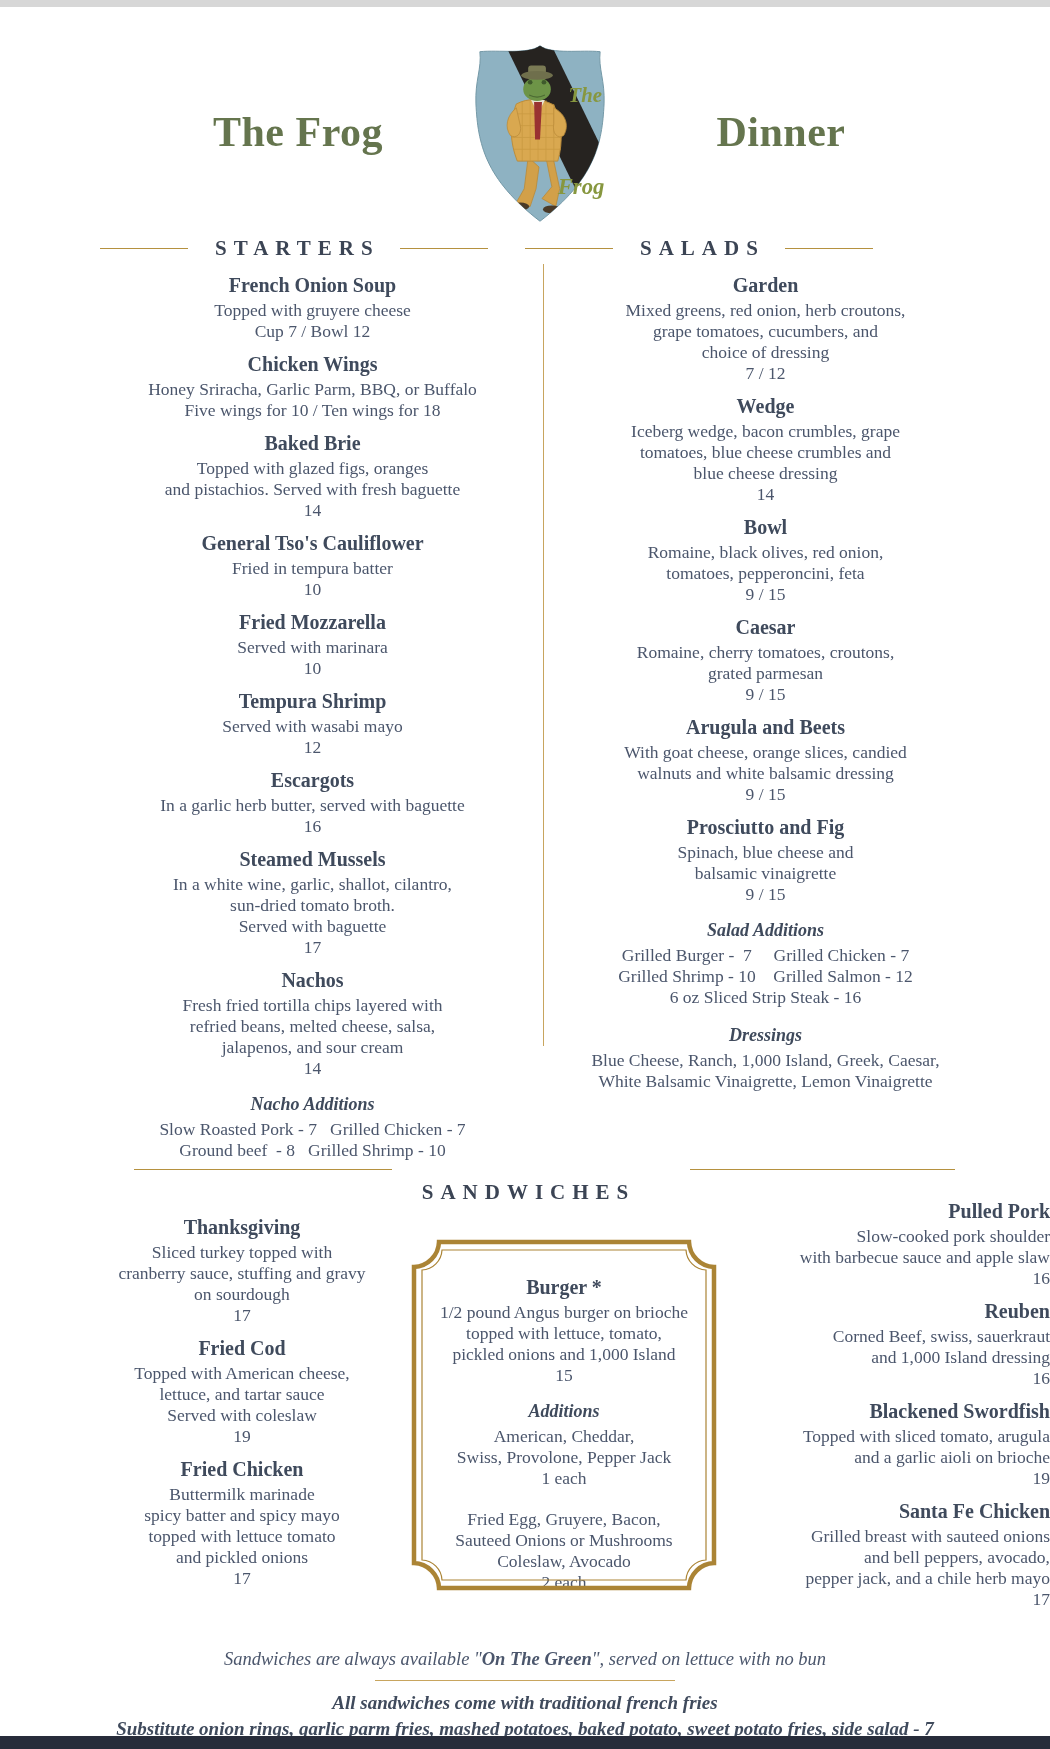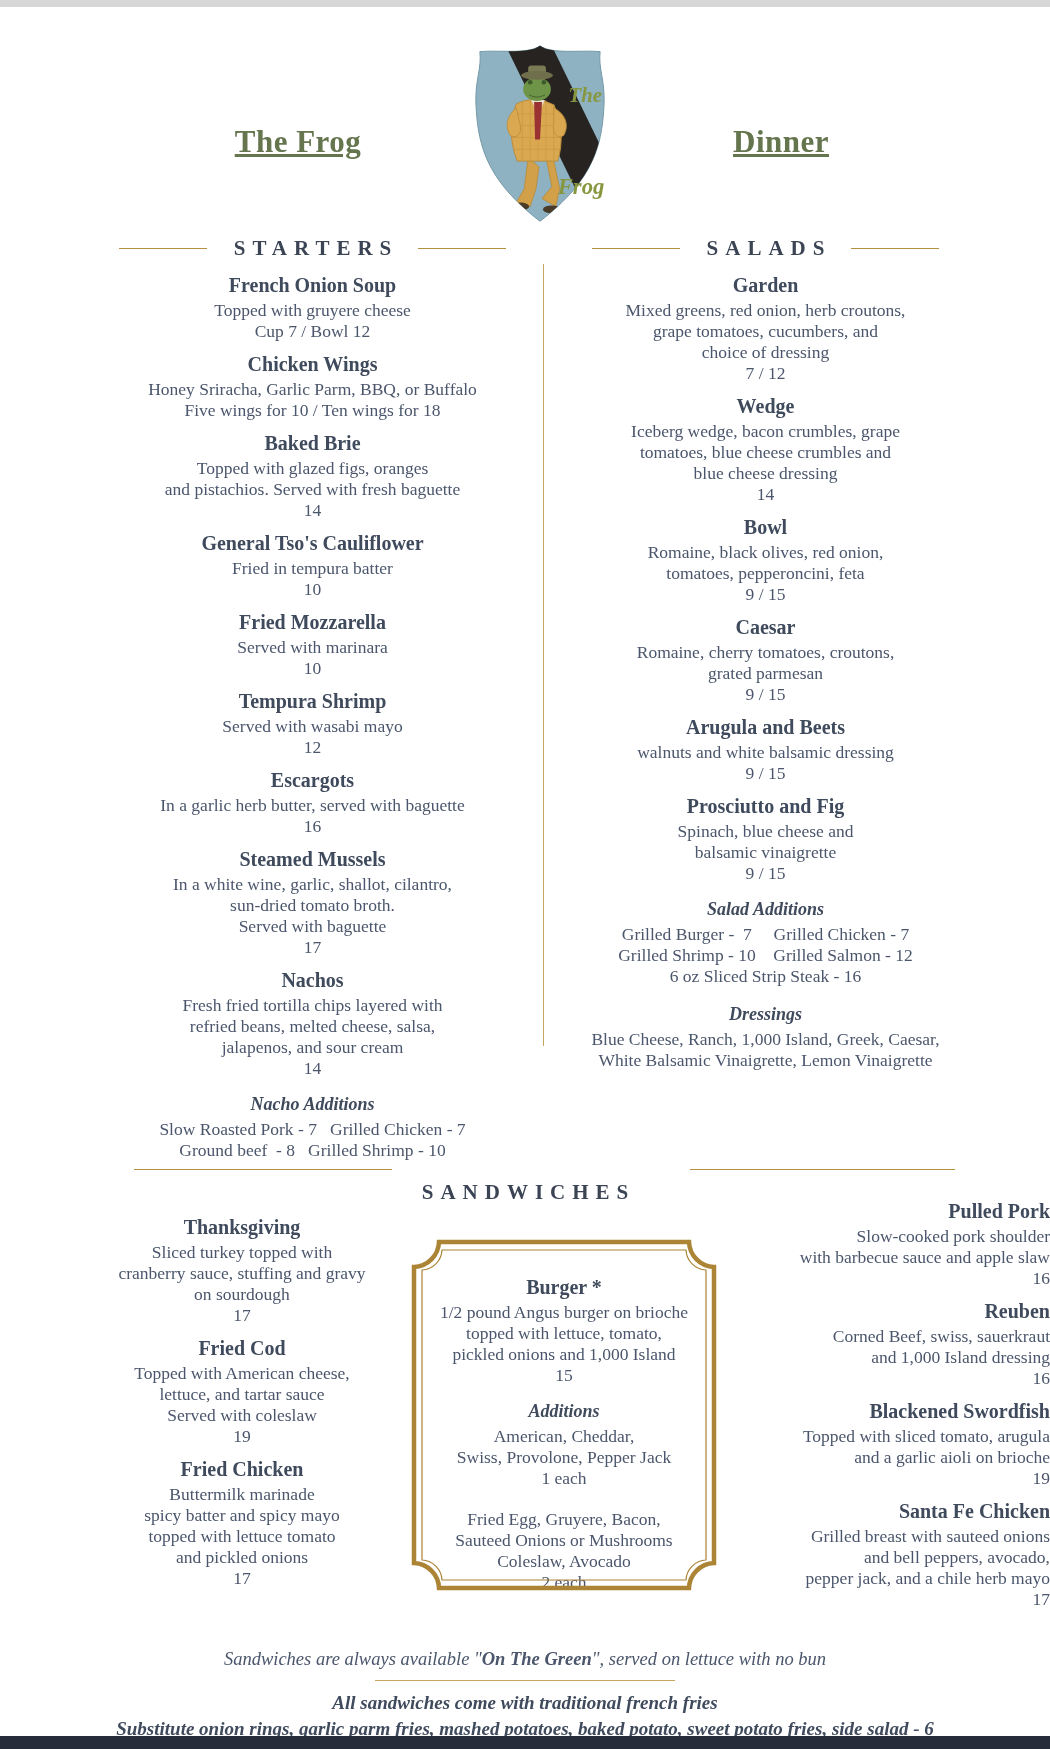--- a/index.html
+++ b/index.html
@@ -21,35 +21,35 @@
     background:#ffffff;
     font-family:"Liberation Serif", serif;
     color:var(--body-ink);
     overflow:hidden;
   }
   .window-edge{position:absolute;top:0;left:0;right:0;height:7px;background:#d7d7d7;}
 
   
   .menu-header{position:relative;height:232px;}
   .brand-title{
-    position:absolute;top:124px;width:300px;text-align:center;
-    font-size:31px;font-weight:700;color:var(--green);letter-spacing:.5px;text-decoration:underline;
+    position:absolute;top:108px;width:300px;text-align:center;
+    font-size:42px;font-weight:700;color:var(--green);letter-spacing:.5px;
   }
   .brand-left{left:148px;}
   .brand-right{left:631px;}
   .logo-wrap{position:absolute;left:471px;top:40px;width:138px;height:188px;}
 
   
   .menu-main{position:relative;display:flex;margin-top:4px;}
   .col{text-align:center;}
   .col-starters{width:525px;padding-left:100px;}
   .col-salads{width:525px;padding-right:44px;}
   .col-divider{position:absolute;left:543px;top:28px;height:782px;width:1px;background:var(--gold-soft);}
 
-  .sec-title-row{display:flex;align-items:center;justify-content:center;gap:20px;margin-bottom:12px;}
+  .sec-title-row{display:flex;align-items:center;gap:20px;margin-bottom:12px;}
   .sec-rule{height:1px;width:88px;background:var(--gold);flex:none;}
   .sec-title{
     font-size:21px;font-weight:700;color:var(--title-ink);
     letter-spacing:7px;padding-left:7px;white-space:nowrap;
   }
 
   .menu-item{margin-bottom:2px;}
   .item-name{
     font-size:20px;font-weight:700;color:var(--name-ink);
     margin:10px 0 3px;line-height:24px;
@@ -248,20 +248,21 @@
             <p class="item-line">9 / 15</p>
           </div>
           <div class="menu-item">
             <h3 class="item-name">Caesar</h3>
             <p class="item-line">Romaine, cherry tomatoes, croutons,</p>
             <p class="item-line">grated parmesan</p>
             <p class="item-line">9 / 15</p>
           </div>
           <div class="menu-item">
             <h3 class="item-name">Arugula and Beets</h3>
+            <p class="item-line">With goat cheese, orange slices, candied</p>
             <p class="item-line">walnuts and white balsamic dressing</p>
             <p class="item-line">9 / 15</p>
           </div>
           <div class="menu-item">
             <h3 class="item-name">Prosciutto and Fig</h3>
             <p class="item-line">Spinach, blue cheese and</p>
             <p class="item-line">balsamic vinaigrette</p>
             <p class="item-line">9 / 15</p>
           </div>
         </div>
@@ -375,18 +376,18 @@
             <p class="item-line">17</p>
           </div>
         </div>
     </div>
   </section>
 
   <footer class="menu-footer">
     <p class="footer-line"><span>Sandwiches are always available "</span><span class="footer-bold">On The Green</span><span>", served on lettuce with no bun</span></p>
     <div class="footer-rule footer-rule-1"></div>
     <p class="footer-strong">All sandwiches come with traditional french fries</p>
-    <p class="footer-strong">Substitute onion rings, garlic parm fries, mashed potatoes, baked potato, sweet potato fries, side salad - 6</p>
+    <p class="footer-strong">Substitute onion rings, garlic parm fries, mashed potatoes, baked potato, sweet potato fries, side salad - 7</p>
 
   </footer>
 
   <div class="bottom-bar"></div>
 </div>
 
 </body></html>

